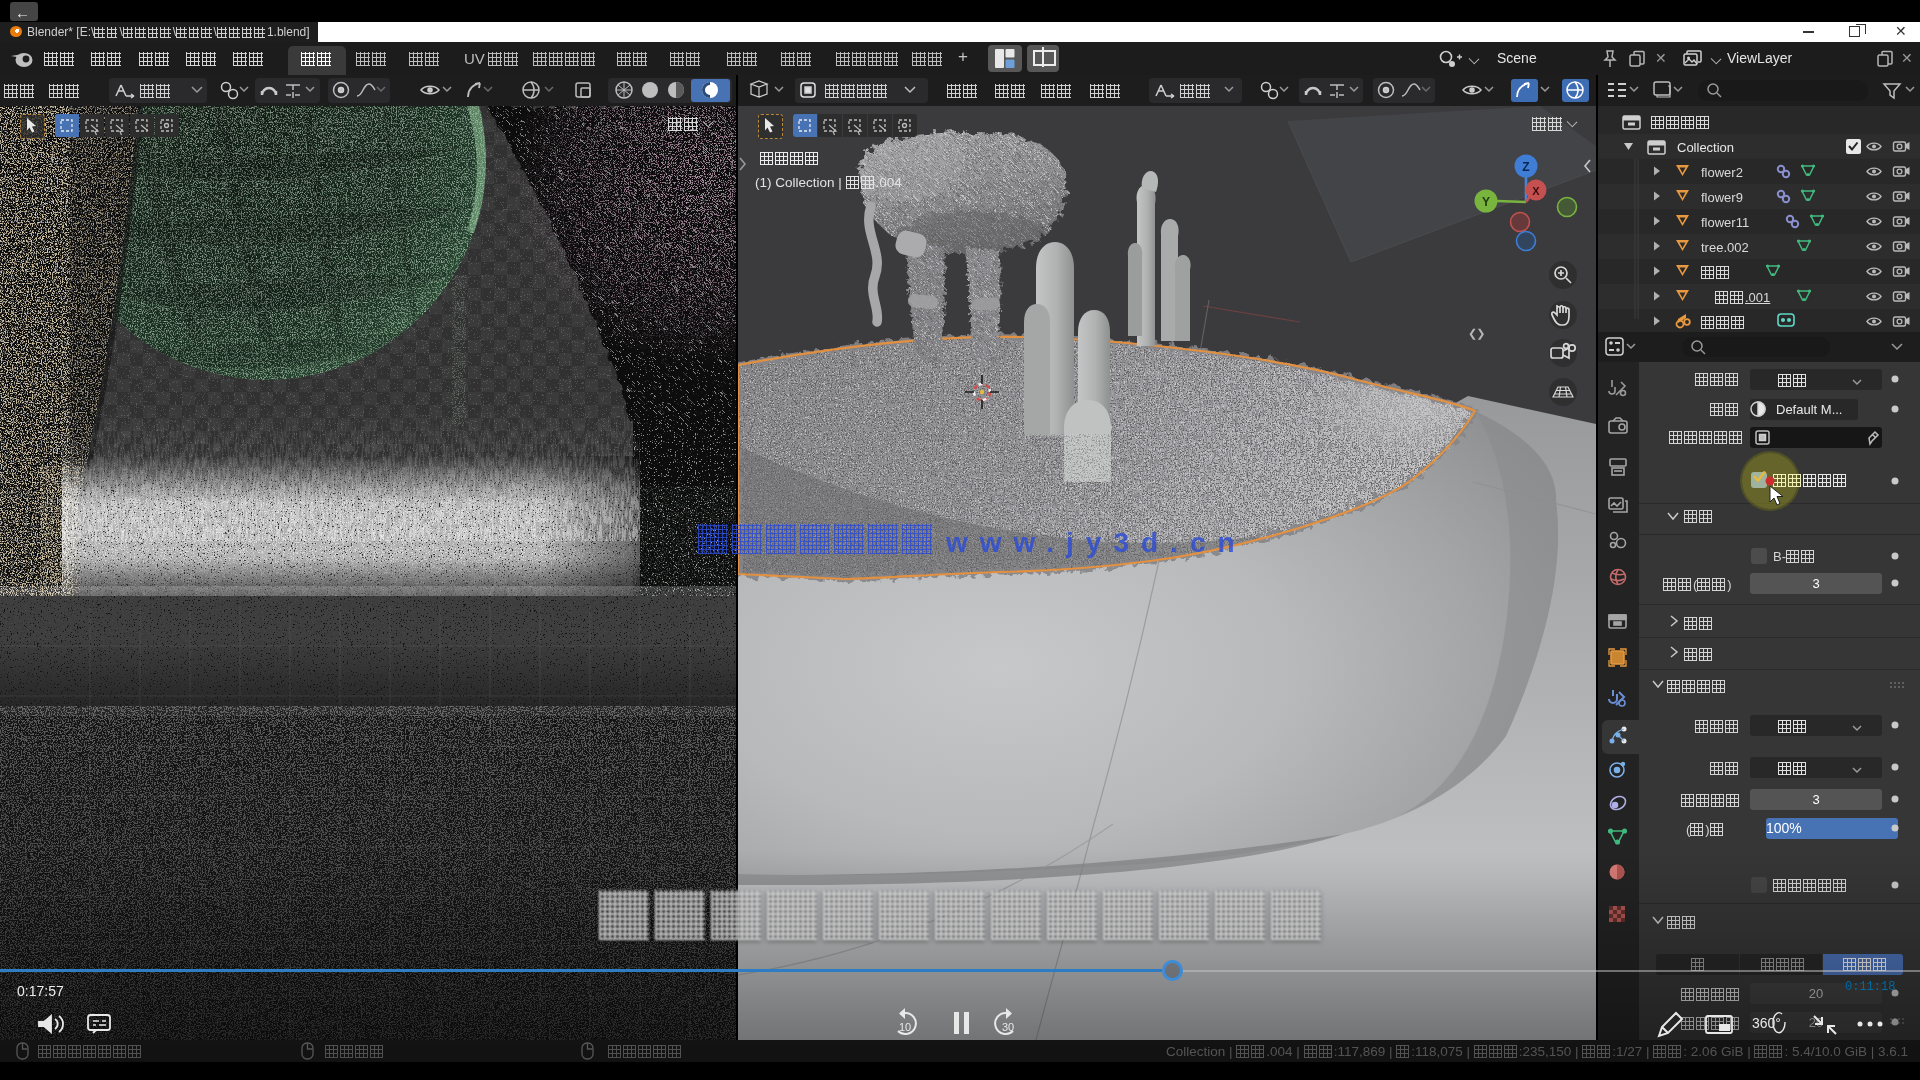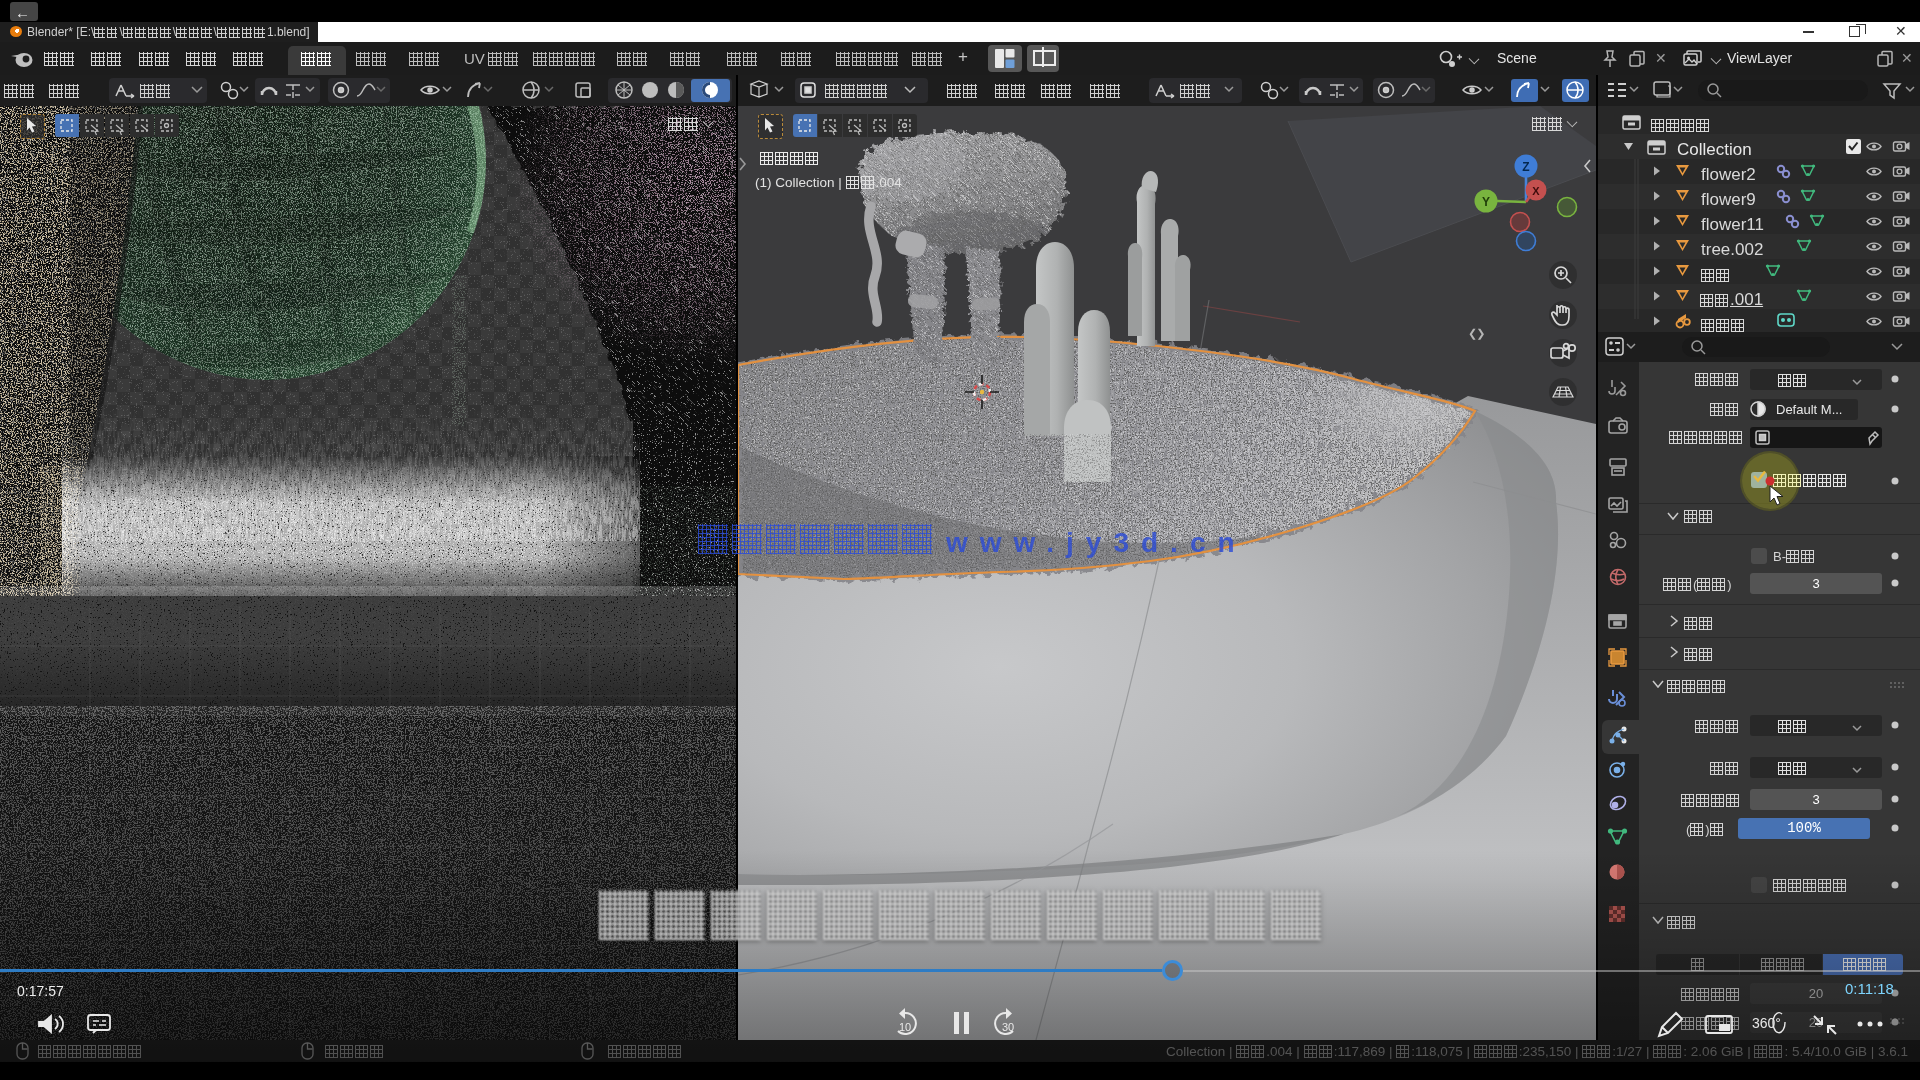--- a/index.html
+++ b/index.html
@@ -669,33 +669,33 @@
         </g>
   <g stroke="#bdbdbd">
           <rect x="106" y="6" width="11" height="11" stroke-dasharray="3 2"></rect>
           <circle cx="111.5" cy="11.5" r="2"></circle>
         </g>
  </g>
 </svg>
 <div class="abs" style="left:794px;top:10px;color:#d8d8d8;font-size:14px;"><span class="z z14"></span><span class="z z14"></span><span class="chev"></span></div>
 </div>
 
-<div class="abs" id="outliner" style="left:1598px;top:106px;width:322px;height:226px;background:#282828;color:#d9d9d9;font-size:17px;overflow:hidden;">
+<div class="abs" id="outliner" style="left:1598px;top:106px;width:322px;height:226px;background:#282828;color:#d9d9d9;font-size:13px;overflow:hidden;">
  <div class="abs" style="left:0;top:28px;width:322px;height:25px;background:#2d2d2d;"></div>
  <div class="abs" style="left:0;top:78px;width:322px;height:25px;background:#2d2d2d;"></div>
  <div class="abs" style="left:0;top:128px;width:322px;height:25px;background:#2d2d2d;"></div>
  <div class="abs" style="left:0;top:178px;width:322px;height:25px;background:#2d2d2d;"></div>
  <span class="abs" style="left:53px;top:9px;"><span class="z z13"></span><span class="z z13"></span><span class="z z13"></span><span class="z z13"></span></span>
  <span class="abs" style="left:79px;top:34px;color:#e8e8e8;">Collection</span>
  <span class="abs" style="left:103px;top:59px;">flower2</span>
  <span class="abs" style="left:103px;top:84px;">flower9</span>
  <span class="abs" style="left:103px;top:109px;">flower11</span>
  <span class="abs" style="left:103px;top:134px;">tree.002</span>
  <span class="abs" style="left:103px;top:159px;"><span class="z z13"></span><span class="z z13"></span></span>
- <span class="abs" style="left:102px;top:184px;text-decoration:underline;"><span class="z z13"></span><span class="z z13"></span>.001</span>
+ <span class="abs" style="left:117px;top:184px;text-decoration:underline;"><span class="z z13"></span><span class="z z13"></span>.001</span>
  <span class="abs" style="left:103px;top:209px;"><span class="z z13"></span><span class="z z13"></span><span class="z z13"></span></span>
  <svg class="abs" style="left:0;top:0;" width="322" height="226" viewBox="0 0 322 226">
   <defs>
    <g id="otri">
           <path d="M0 0 h13 l-6.5 11 Z M3.5 2.5 h6 l-3 5.5 Z" fill="#e8993f" fill-rule="evenodd"></path>
         </g>
    <g id="oeye">
           <path d="M0 5 c3-4.5 11-4.5 14 0 c-3 4.5 -11 4.5 -14 0 Z" fill="none" stroke="#b9b9b9" stroke-width="1.4"></path>
           <circle cx="7" cy="5" r="2" fill="#b9b9b9"></circle>
         </g>
@@ -936,21 +936,21 @@
  <div class="abs" style="left:152px;top:383px;width:132px;height:21px;background:#282828;border-radius:3px;color:#e0e0e0;">
    <span class="abs" style="left:28px;top:4px;"><span class="z z13"></span><span class="z z13"></span></span>
     </div>
  <span class="abs" style="left:112px;top:429px;"><span class="z z13"></span><span class="z z13"></span></span>
  <div class="abs" style="left:152px;top:425px;width:132px;height:21px;background:#282828;border-radius:3px;color:#e0e0e0;">
    <span class="abs" style="left:28px;top:4px;"><span class="z z13"></span><span class="z z13"></span></span>
     </div>
  <span class="abs" style="left:83px;top:461px;"><span class="z z13"></span><span class="z z13"></span><span class="z z13"></span><span class="z z13"></span></span>
  <div class="abs" style="left:152px;top:457px;width:132px;height:21px;background:#545454;border-radius:3px;color:#fff;text-align:center;"><span style="line-height:21px;">3</span></div>
  <span class="abs" style="left:88px;top:490px;">(<span class="z z13"></span>)<span class="z z13"></span></span>
- <div class="abs" style="left:140px;top:486px;width:132px;height:21px;background:#4772b3;border-radius:3px;color:#fff;text-align:center;font-family:Liberation Mono, monospace;"><span style="line-height:21px;font-size:14px;">100%</span></div>
+ <div class="abs" style="left:168px;top:486px;width:132px;height:21px;background:#4772b3;border-radius:3px;color:#fff;"><span style="line-height:21px;font-size:14px;">100%</span></div>
  <div class="abs" style="left:153px;top:545px;width:16px;height:16px;background:#454545;border-radius:3px;"></div>
  <span class="abs" style="left:175px;top:546px;"><span class="z z13"></span><span class="z z13"></span><span class="z z13"></span><span class="z z13"></span><span class="z z13"></span></span>
  <span class="abs" style="left:69px;top:583px;"><span class="z z13"></span><span class="z z13"></span></span>
  <div class="abs" style="left:58px;top:622px;width:83px;height:21px;background:#282828;border-radius:3px 0 0 3px;"></div>
  <div class="abs" style="left:142px;top:622px;width:82px;height:21px;background:#282828;"></div>
  <div class="abs" style="left:225px;top:622px;width:80px;height:21px;background:#4c72b8;border-radius:0 3px 3px 0;"></div>
  <span class="abs" style="left:93px;top:625px;color:#9a9a9a;"><span class="z z13"></span></span>
  <span class="abs" style="left:163px;top:625px;color:#9a9a9a;"><span class="z z13"></span><span class="z z13"></span><span class="z z13"></span></span>
  <span class="abs" style="left:245px;top:625px;color:#f0f0f0;"><span class="z z13"></span><span class="z z13"></span><span class="z z13"></span></span>
  <span class="abs" style="left:83px;top:655px;"><span class="z z13"></span><span class="z z13"></span><span class="z z13"></span><span class="z z13"></span></span>
@@ -1020,21 +1020,21 @@
  <div class="abs" style="left:0;top:850px;width:1920px;height:212px;background:linear-gradient(rgba(0,0,0,0),rgba(0,0,0,0.42));"></div>
 
  <div class="abs" style="left:0;top:890px;width:1920px;text-align:center;color:#d0d0d0;filter:blur(1.1px) drop-shadow(0 1px 2px rgba(0,0,0,0.55));">
   <span class="z zb" style="width:50px;height:50px;margin-right:6px;"></span><span class="z zb" style="width:50px;height:50px;margin-right:6px;"></span><span class="z zb" style="width:50px;height:50px;margin-right:6px;"></span><span class="z zb" style="width:50px;height:50px;margin-right:6px;"></span><span class="z zb" style="width:50px;height:50px;margin-right:6px;"></span><span class="z zb" style="width:50px;height:50px;margin-right:6px;"></span><span class="z zb" style="width:50px;height:50px;margin-right:6px;"></span><span class="z zb" style="width:50px;height:50px;margin-right:6px;"></span><span class="z zb" style="width:50px;height:50px;margin-right:6px;"></span><span class="z zb" style="width:50px;height:50px;margin-right:6px;"></span><span class="z zb" style="width:50px;height:50px;margin-right:6px;"></span><span class="z zb" style="width:50px;height:50px;margin-right:6px;"></span><span class="z zb" style="width:50px;height:50px;margin-right:0;"></span>
  </div>
 
  <div class="abs" style="left:0;top:969px;width:1162px;height:3px;background:#2e7cc4;"></div>
  <div class="abs" style="left:1183px;top:969.5px;width:737px;height:2px;background:rgba(200,200,200,0.5);"></div>
  <div class="abs" style="left:1162px;top:960px;width:15px;height:15px;border:3.5px solid #3c8cd8;border-radius:50%;background:rgba(10,20,30,0.25);"></div>
  <span class="abs" style="left:17px;top:983px;color:#ededed;font-size:14px;">0:17:57</span>
- <span class="abs" style="left:1845px;top:980px;color:#7dd3fc;font-size:15px;">0:11:18</span>
+ <span class="abs" style="left:1845px;top:980px;color:#0369a1;font-size:12px;font-family:Liberation Mono, monospace;">0:11:18</span>
  <svg class="abs" style="left:0;top:1000px;" width="1920" height="62" viewBox="0 0 1920 62">
   <g fill="none" stroke="#e8e8e8" stroke-width="1.8">
 
    <path d="M39 22 h5 l7 -6 v16 l-7 -6 h-5 Z" fill="#e8e8e8"></path>
    <path d="M55 19 a6 6 0 0 1 0 10 M59 16 a10 10 0 0 1 0 16"></path>
 
    <rect x="88" y="15" width="22" height="15" rx="2.5"></rect>
         <path d="M93 33 l3 -3" stroke-width="2"></path>
         <path d="M93 21 h6 M102 21 h4 M93 25 h3 M99 25 h7" stroke-width="1.6"></path>
 

